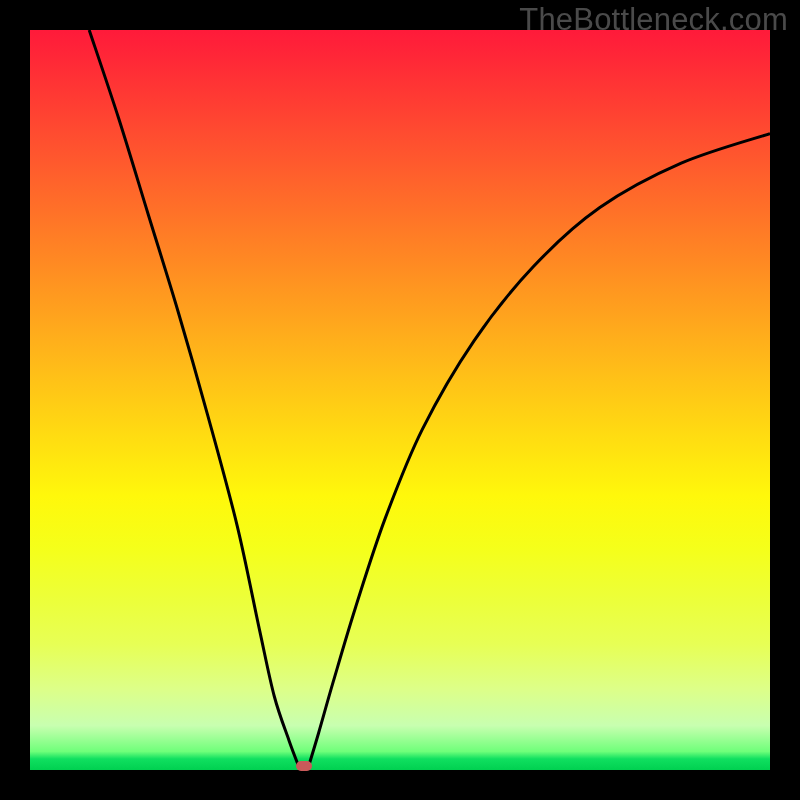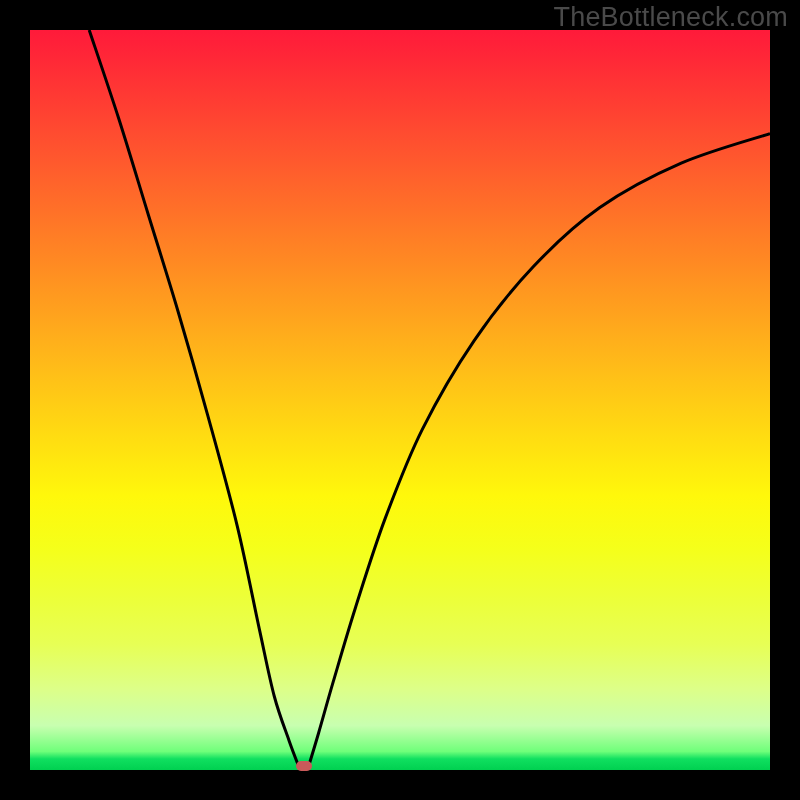--- a/index.html
+++ b/index.html
@@ -15,21 +15,21 @@
     position: relative;
     width: 800px;
     height: 800px;
     background: #000;
   }
   .watermark {
     position: absolute;
     top: 2px;
     right: 12px;
     color: #4a4a4a;
-    font-size: 27px;
+    font-size: 31px;
     font-weight: 500;
     letter-spacing: 0.2px;
     z-index: 5;
   }
   .plot {
     position: absolute;
     left: 30px;
     top: 30px;
     width: 740px;
     height: 740px;

